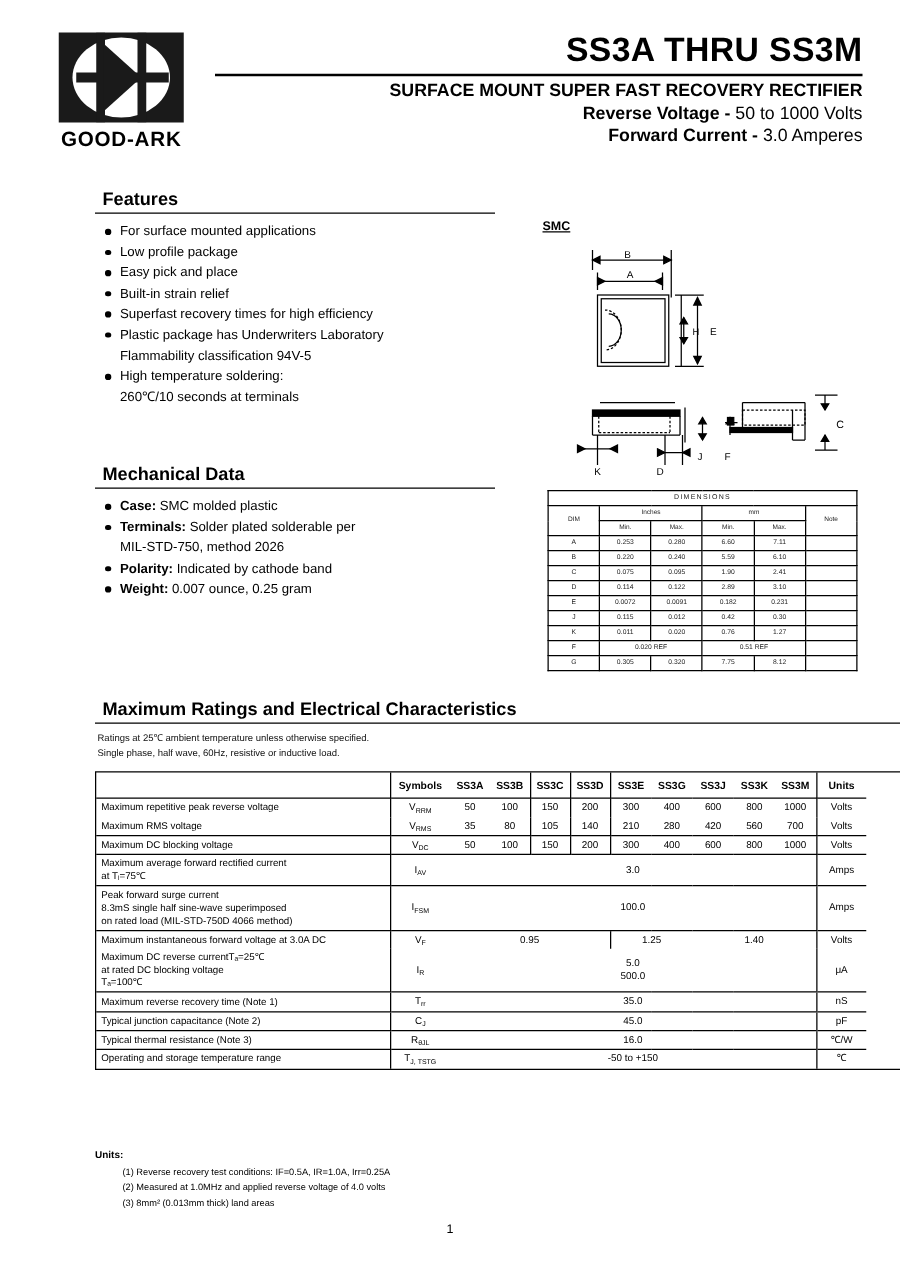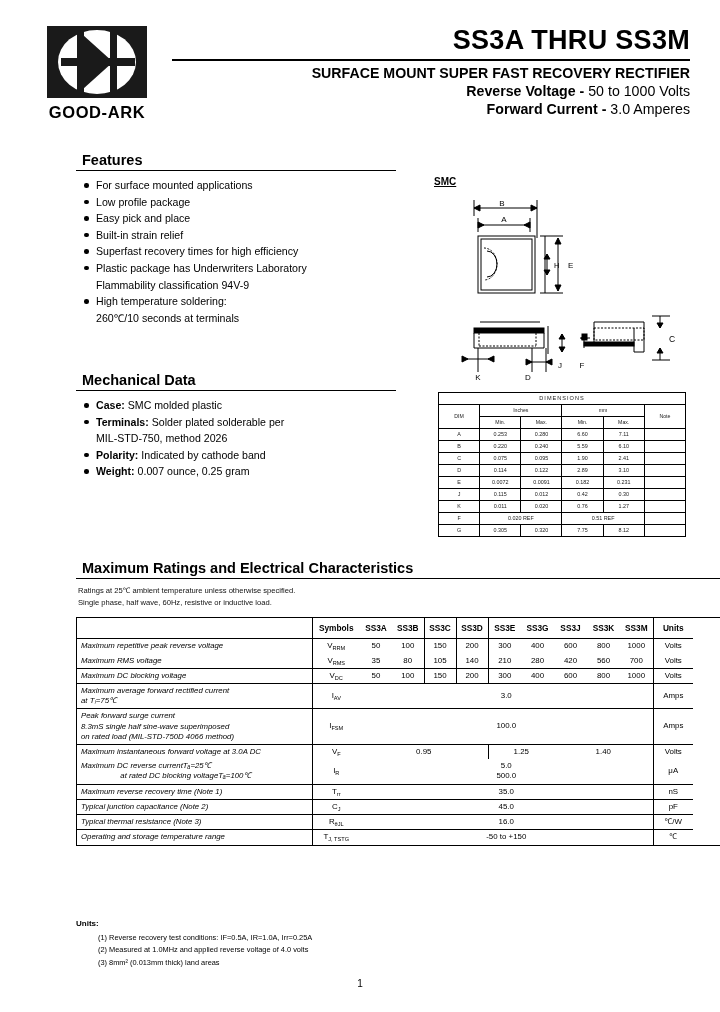--- a/index.html
+++ b/index.html
@@ -241,21 +241,20 @@
     vertical-align: middle;
     padding: 2px 1px;
     line-height: 1.3;
   }
   table.ratings tr.line-above td { border-top: 0.9px solid #000; }
   table.ratings tr.line-below td { border-bottom: 0.9px solid #000; }
   table.ratings td.desc {
     text-align: left;
     padding-left: 4px;
     font-size: 7.8px;
-    font-style: italic;
   }
   table.ratings td.noLR { border-left: none; border-right: none; }
   table.ratings td.noL { border-left: none; }
   table.ratings td.noR { border-right: none; }
   table.ratings tr.head td {
     font-weight: bold;
     font-size: 8.3px;
     padding: 5px 0 5px 0;
   }
   .outer-box {
@@ -329,21 +328,21 @@
   <div class="left-col">
     <div class="sec-head">Features</div>
     <div class="sec-rule"></div>
     <ul class="bullets">
       <li><span>For surface mounted applications</span></li>
       <li><span>Low profile package</span></li>
       <li><span>Easy pick and place</span></li>
       <li><span>Built-in strain relief</span></li>
       <li><span>Superfast recovery times for high efficiency</span></li>
       <li><span>Plastic package has Underwriters Laboratory</span></li>
-      <li class="nodot"><span>Flammability classification 94V-9</span></li>
+      <li class="nodot"><span>Flammability classification 94V-5</span></li>
       <li><span>High temperature soldering:</span></li>
       <li class="nodot"><span>260℃/10 seconds at terminals</span></li>
     </ul>
   </div>
 
   <div class="mech-col">
     <div class="sec-head">Mechanical Data</div>
     <div class="sec-rule"></div>
     <ul class="bullets">
       <li><span class="b">Case:</span><span> SMC molded plastic</span></li>
@@ -651,21 +650,21 @@
           <td class="noLR" colspan="3">1.40</td>
           <td class="noR">Volts</td>
         </tr>
 
         <tr>
           <td class="desc noL two-line">
             <div style="display:flex; padding-right:20px;">
               <span>Maximum DC reverse current</span>
               <span>Tₐ=25℃</span>
             </div>
-            <div style="display:flex; justify-content:center; padding-right:20px;">
+            <div style="display:flex; justify-content:flex-start; padding-right:20px;flex-direction:column;">
               <span>at rated DC blocking voltage</span>
               <span>Tₐ=100℃</span>
             </div>
           </td>
           <td class="noLR"><span>I</span><sub>R</sub></td>
           <td class="noLR" colspan="9">
             <div>5.0</div>
             <div>500.0</div>
           </td>
           <td class="noR">μA</td>

